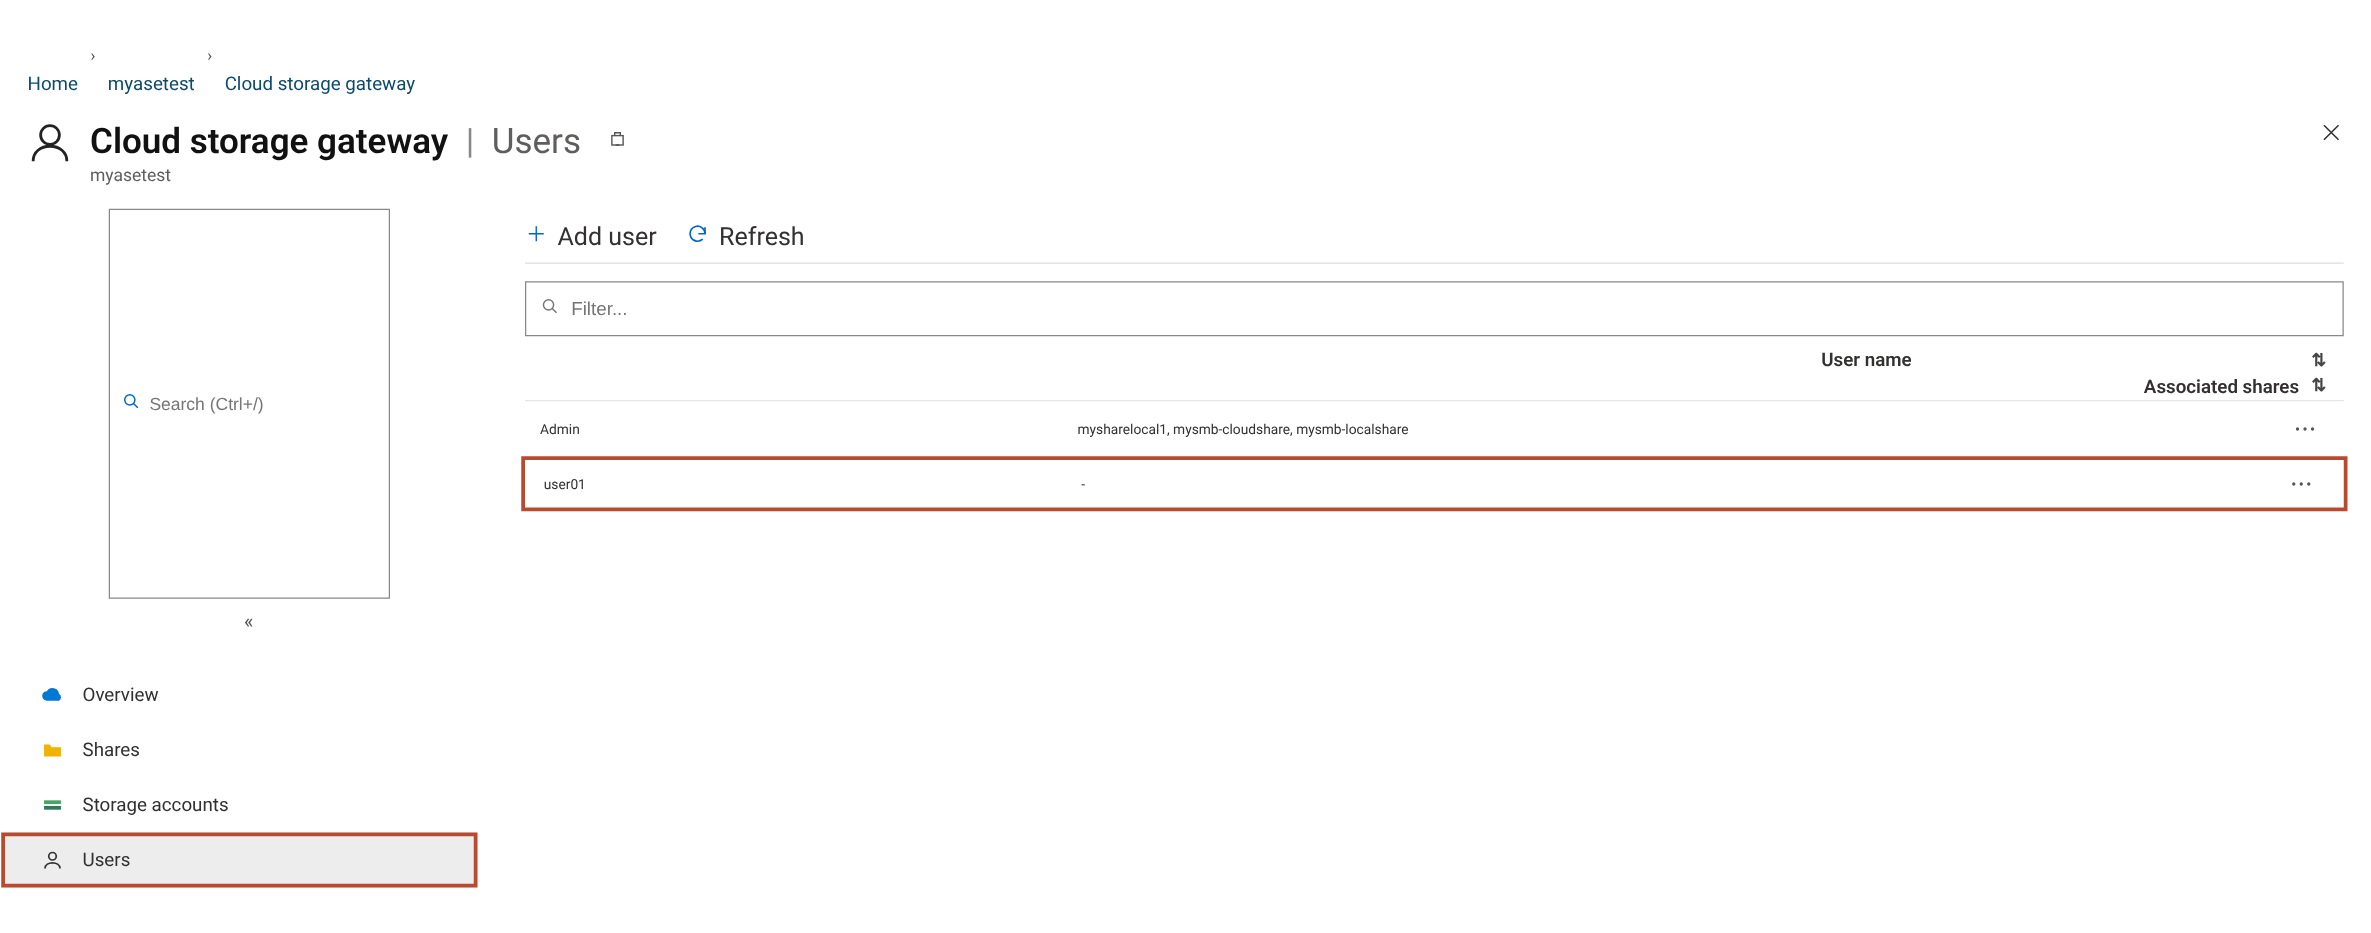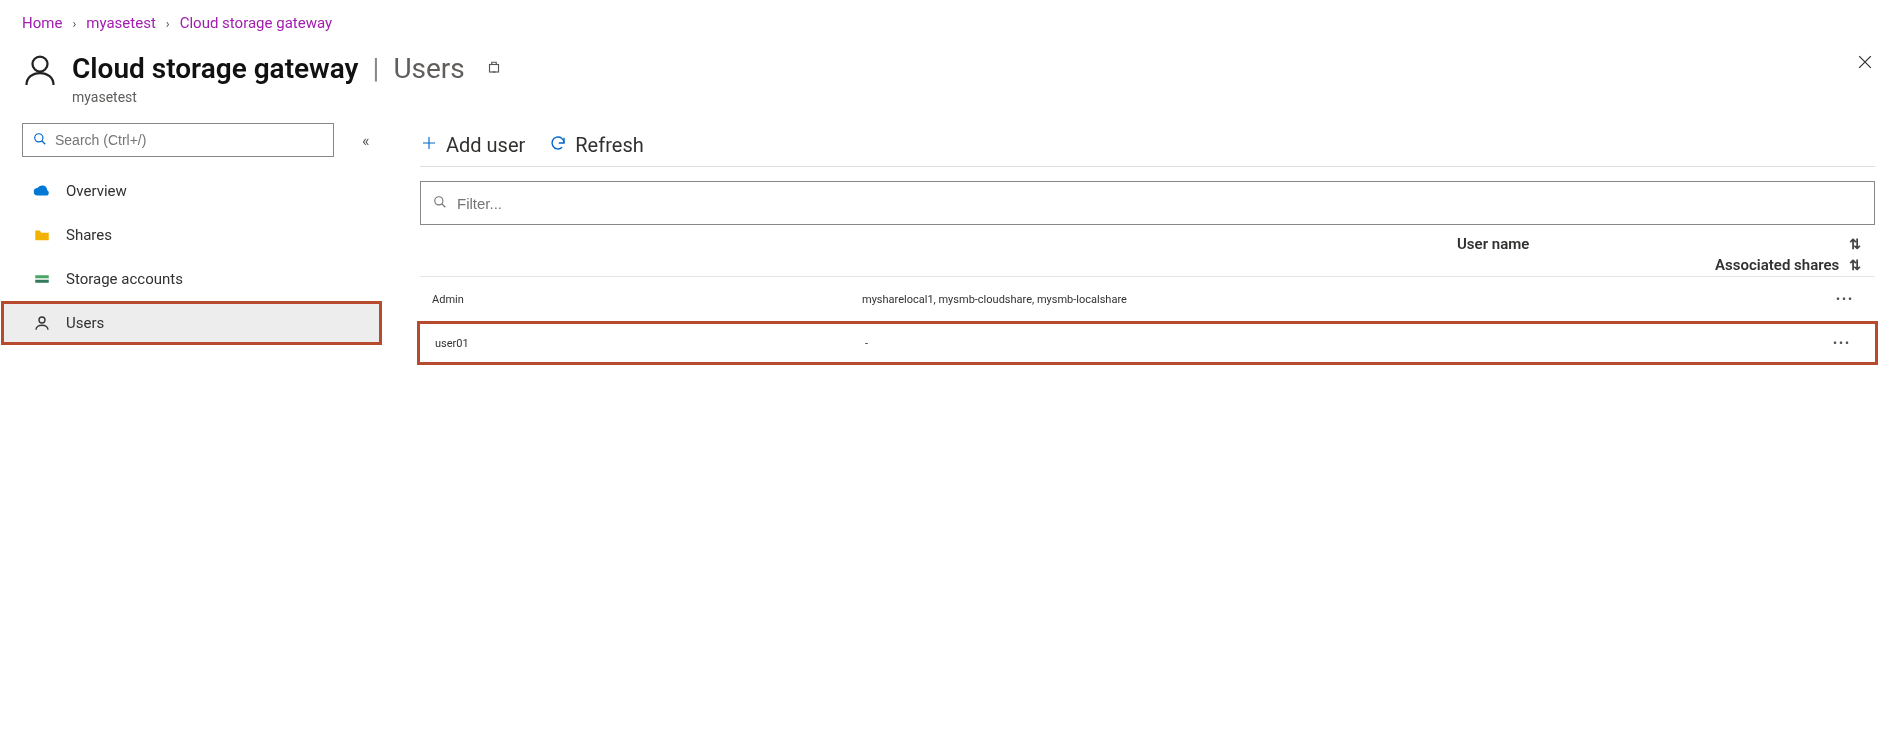--- a/index.html
+++ b/index.html
@@ -12,21 +12,21 @@
     height: 746px;
     overflow: hidden;
   }
   .breadcrumb {
     display: flex;
     align-items: center;
     gap: 10px;
     padding: 14px 22px;
     font-size: 15px;
   }
-  .breadcrumb a { color: #a21caf; text-decoration: none; cursor: pointer; }
+  .breadcrumb a { color: #0c4a6e; text-decoration: none; cursor: pointer; margin-top: 44px; }
   .breadcrumb .chevron { color: #555; font-size: 13px; }
   .header {
     display: flex;
     align-items: flex-start;
     padding: 6px 22px 18px 22px;
     gap: 14px;
   }
   .header .person-icon svg { width: 36px; height: 36px; stroke: #222; }
   .header-texts { flex: 1; }
   .header-title { font-size: 28px; font-weight: 600; color: #111; display: flex; align-items: center; gap: 14px;}
@@ -37,21 +37,21 @@
   .close-icon { cursor: pointer; margin-left: auto; }
   .body-grid {
     display: flex;
     align-items: stretch;
     height: calc(100% - 120px);
   }
   .sidebar {
     width: 390px;
     padding: 0 14px 0 22px;
   }
-  .search-row { display: flex; align-items: center; gap: 28px; margin-bottom: 12px;}
+  .search-row { display: flex; align-items: center; gap: 8px; margin-bottom: 28px; flex-direction: column;}
   .search-box {
     flex: 0 0 312px;
     border: 1px solid #8a8886;
     height: 34px;
     display: flex;
     align-items: center;
     padding: 0 10px;
     gap: 8px;
     color: #605e5c;
   }

